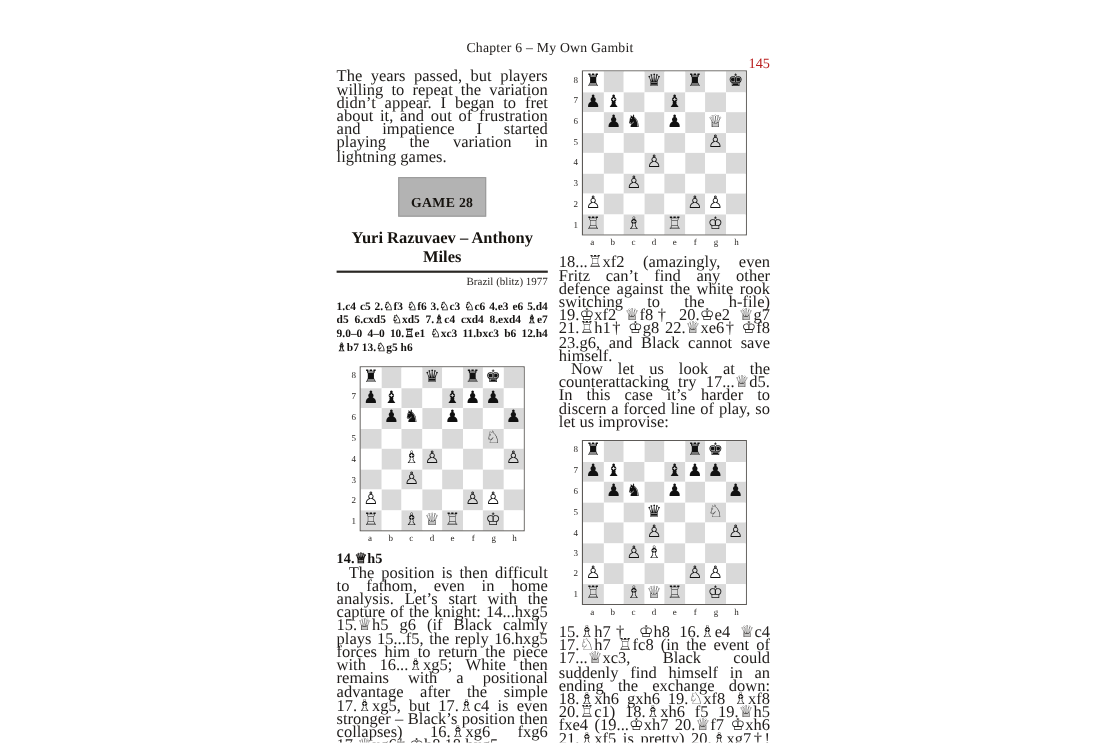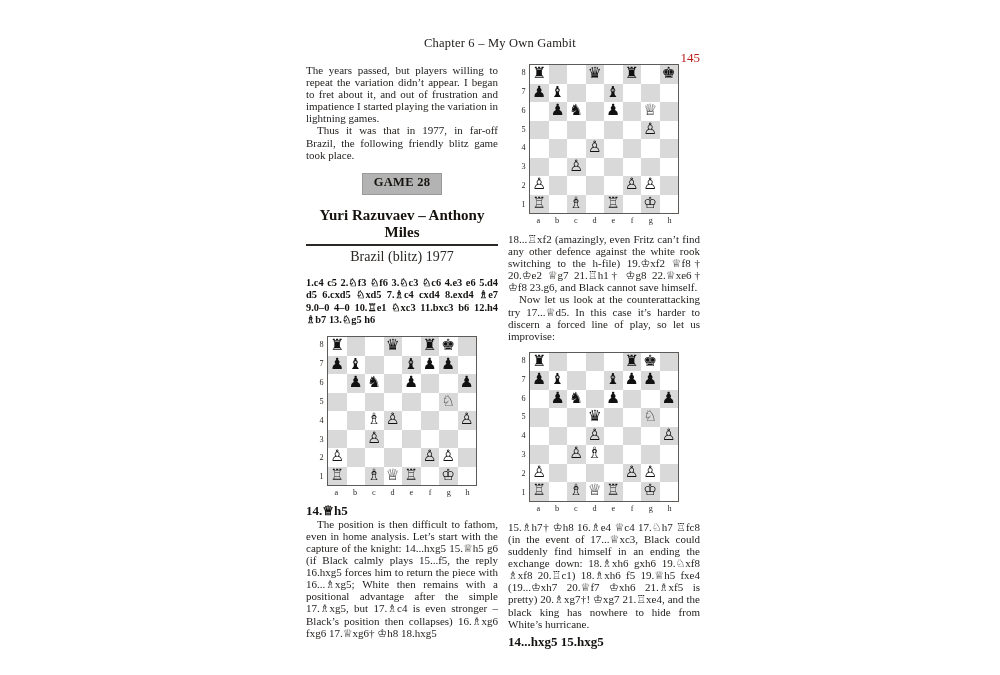--- a/index.html
+++ b/index.html
@@ -46,21 +46,21 @@
   .col {
     position: absolute;
     top: 64px;
     width: 192px;
   }
   .col-left  { left: 306px; }
   .col-right { left: 508px; }
 
   p {
     margin: 0;
-    font-size: 11px;
+    font-size: 15px;
     line-height: 12.1px;
     text-align: justify;
     text-justify: inter-word;
     color: #1f1c1a;
     hyphens: auto;
   }
   p.indent { text-indent: 11px; }
   p.noindent { text-indent: 0; }
 
   .moves {
@@ -86,39 +86,39 @@
   
   .game-banner {
     margin: 0 auto;
     width: 78px;
     background: #b3b3b3;
     border: 1px solid #9a9a9a;
     text-align: center;
     font-size: 12.5px;
     font-weight: bold;
     letter-spacing: .3px;
-    padding: 1px 0 4px 0;
+    padding: 15px 0 4px 0;
     color: #16130f;
   }
   .players {
     text-align: center;
     font-size: 15px;
     font-weight: bold;
     color: #16130f;
     padding-bottom: 2px;
   }
   .rule {
     width: 100%;
     height: 2px;
     background: #2a2724;
     margin: 1px 0 3px 0;
   }
   .event {
-    text-align: center;
-    font-size: 14px;
+    text-align: right;
+    font-size: 10px;
     color: #2a2724;
   }
 
   
   .diagram {
     position: relative;
     margin: 0 auto;
     width: 172px;
   }
   .diagram .board-wrap {
@@ -183,21 +183,20 @@
 <body>
 
 <div class="page">
 
   <div class="running-head">Chapter 6 – My Own Gambit</div>
   <div class="folio">145</div>
 
   <div class="col col-left">
 
     <p class="noindent">The years passed, but players willing to repeat the variation didn’t appear. I began to fret about it, and out of frustration and impatience I started playing the variation in lightning games.</p>
-    <p class="indent">Thus it was that in 1977, in far-off Brazil, the following friendly blitz game took place.</p>
 
     <div class="sp12"></div>
     <div class="game-banner">GAME 28</div>
     <div class="sp12"></div>
 
     <div class="players">Yuri Razuvaev – Anthony Miles</div>
     <div class="rule"></div>
     <div class="event">Brazil (blitz) 1977</div>
 
     <div class="sp12"></div>

